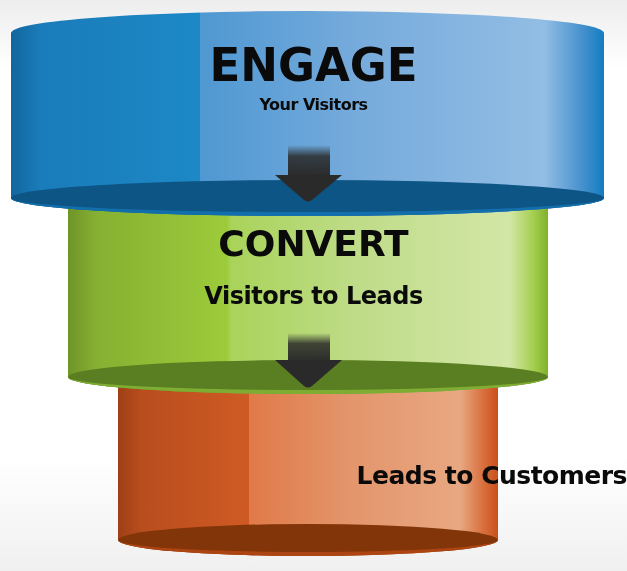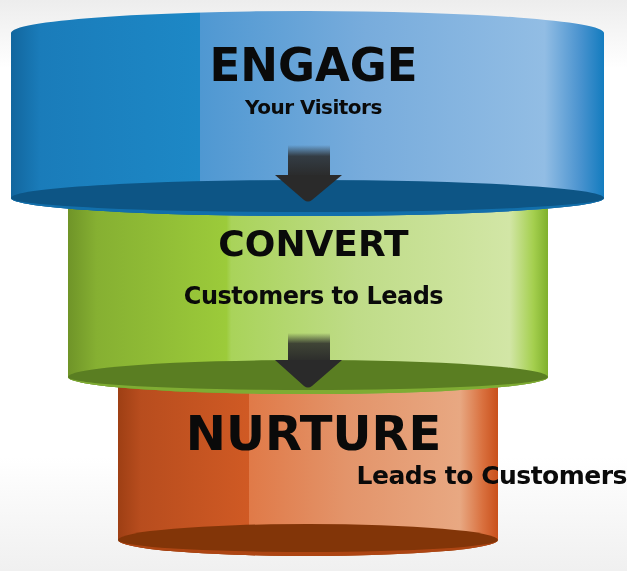--- a/index.html
+++ b/index.html
@@ -10,21 +10,21 @@
   }
   .stage { position: absolute; left: 0; top: 0; width: 627px; height: 472px; }
   .layer { position: absolute; left: 0; top: 0; }
   .label {
     position: absolute; left: 0; width: 627px; text-align: center;
     color: #0a0a0a; white-space: nowrap;
   }
   .title { font-weight: bold; letter-spacing: 0px; }
   .sub { font-weight: bold; }
   #engage-title { top: 38px; font-size: 46px; transform: scaleX(0.98); }
-  #engage-sub   { top: 95px; font-size: 20px; letter-spacing: -0.5px; }
+  #engage-sub   { top: 95px; font-size: 16px; letter-spacing: -0.5px; }
   #convert-title{ top: 223px; font-size: 36px; }
   #convert-sub  { top: 282px; font-size: 24px; letter-spacing: -0.5px; }
   #nurture-title{ top: 405px; font-size: 48px; }
   #nurture-sub  { top: 461px; font-size: 25px; letter-spacing: -0.5px; text-align: right; }
 </style>
 </head>
 <body>
 
 <div class="stage">
 
@@ -93,17 +93,16 @@
     <g>
       <rect x="288" y="333" width="42" height="30" fill="url(#gArrow)"></rect>
       <path d="M275,360 L342,360 L312,386 Q308,389 304,386 Z" fill="#2a2a2a"></path>
     </g>
   </svg>
 
   <div id="engage-title" class="label title">ENGAGE</div>
   <div id="engage-sub" class="label sub">Your Visitors</div>
 
   <div id="convert-title" class="label title">CONVERT</div>
-  <div id="convert-sub" class="label sub">Customers to Leads</div>
+  <div id="convert-sub" class="label sub">Visitors to Leads</div>
 
-  <div id="nurture-title" class="label title">NURTURE</div>
   <div id="nurture-sub" class="label sub">Leads to Customers</div>
 </div>
 
 </body></html>

